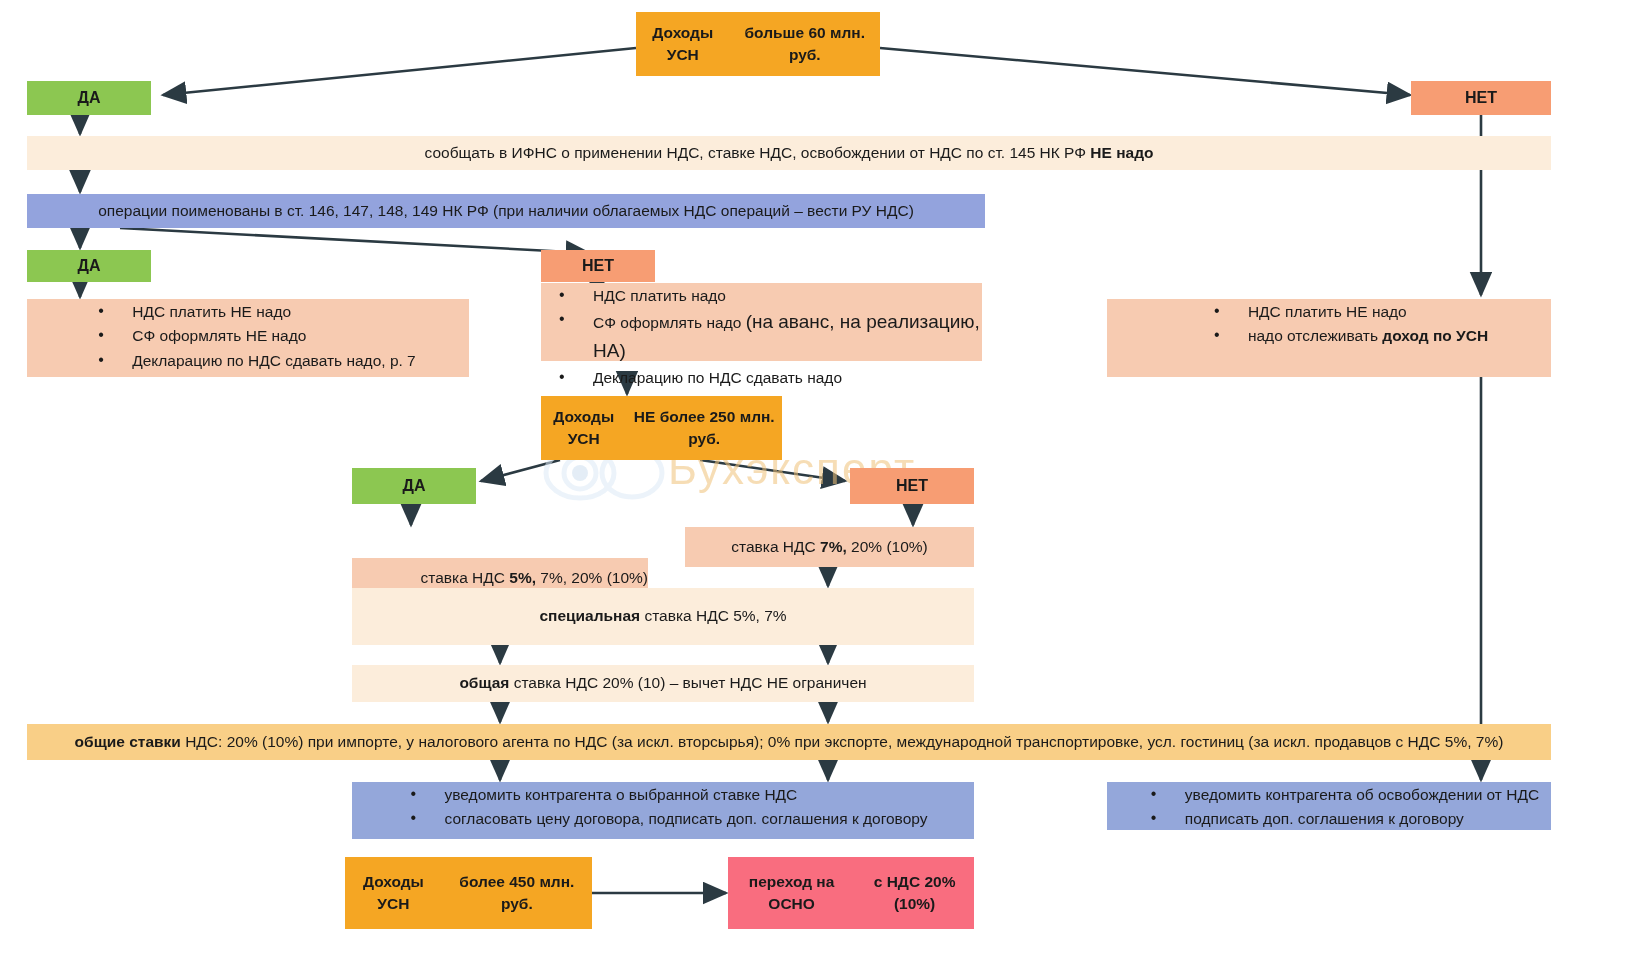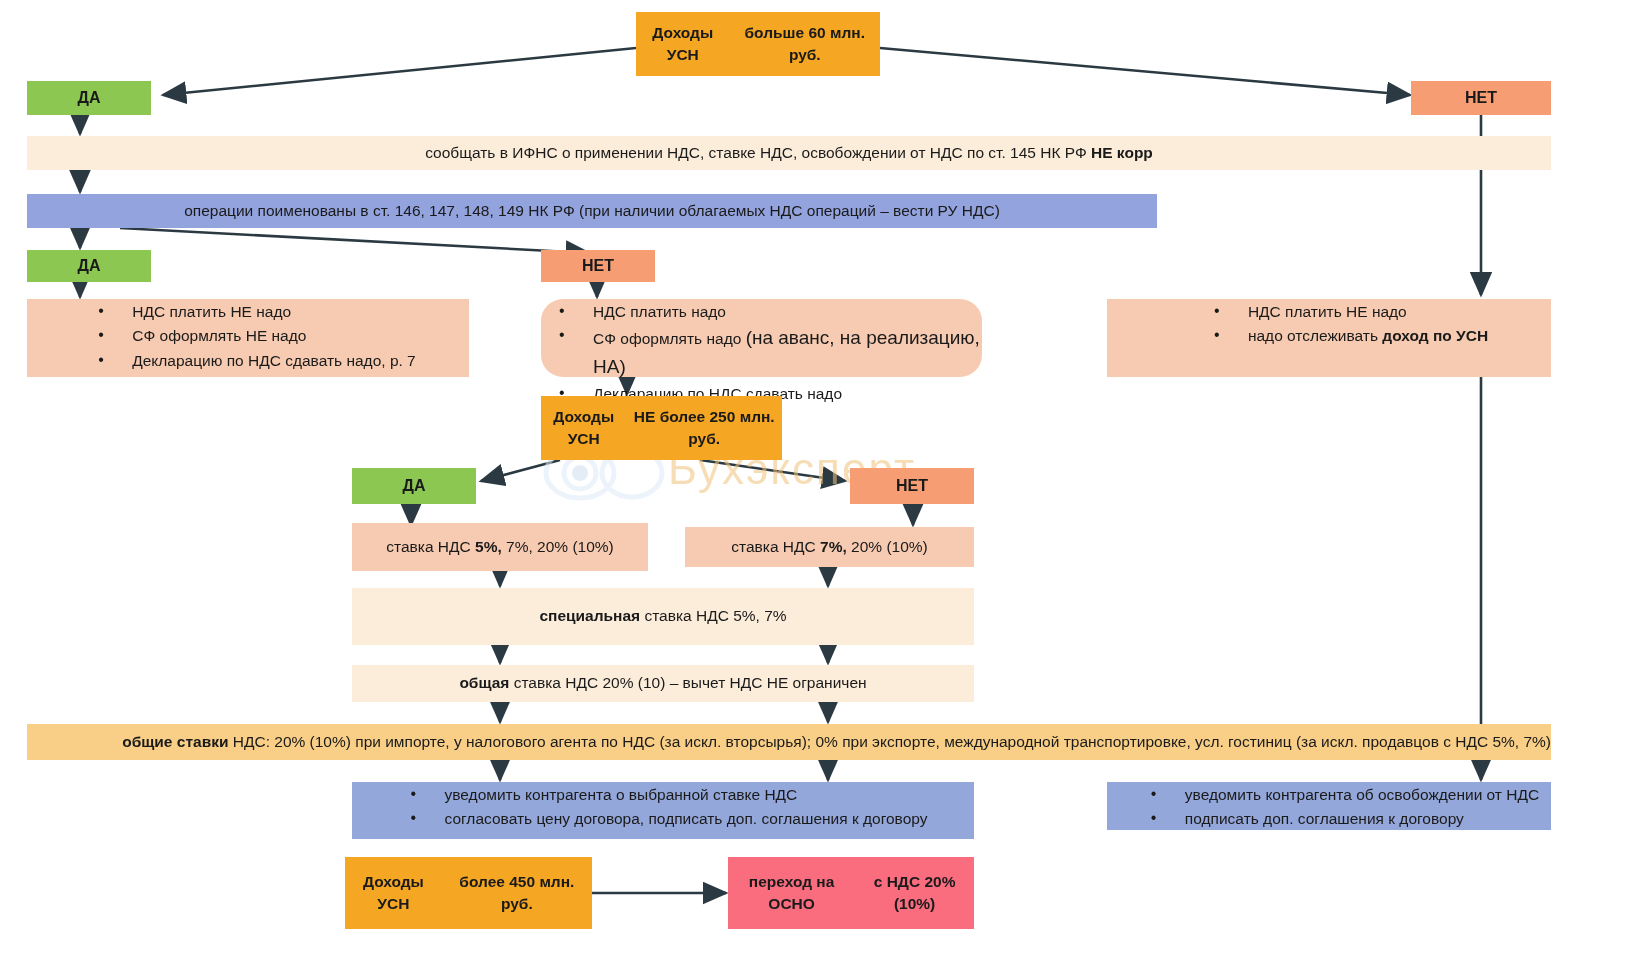--- a/index.html
+++ b/index.html
@@ -176,45 +176,45 @@
   <div class="node center c-green" style="left:27px; top:81px; width:124px; height:34px; font-size:16px;">
     <span>ДА</span>
   </div>
 
   <div class="node center c-salmon" style="left:1411px; top:81px; width:140px; height:34px; font-size:16px;">
     <span>НЕТ</span>
   </div>
 
   <div class="node center c-cream" style="left:27px; top:136px; width:1524px; height:34px;">
     <div>
-      <span>сообщать в ИФНС о применении НДС, ставке НДС, освобождении от НДС по ст. 145 НК РФ </span><span class="bold">НЕ корр</span>
-    </div>
-  </div>
-
-  <div class="node center c-periwinkle" style="left:27px; top:194px; width:1130px; height:34px;">
+      <span>сообщать в ИФНС о применении НДС, ставке НДС, освобождении от НДС по ст. 145 НК РФ </span><span class="bold">НЕ надо</span>
+    </div>
+  </div>
+
+  <div class="node center c-periwinkle" style="left:27px; top:194px; width:958px; height:34px;">
     <span>операции поименованы в ст. 146, 147, 148, 149 НК РФ (при наличии облагаемых НДС операций – вести РУ НДС)</span>
   </div>
 
   <div class="node center c-green" style="left:27px; top:250px; width:124px; height:32px; font-size:16px;">
     <span>ДА</span>
   </div>
 
   <div class="node center c-salmon" style="left:541px; top:250px; width:114px; height:32px; font-size:16px;">
     <span>НЕТ</span>
   </div>
 
   <div class="node c-peach" style="left:27px; top:299px; width:442px; height:78px;">
     <ul class="bullets">
       <li>НДС платить НЕ надо</li>
       <li>СФ оформлять НЕ надо</li>
       <li>Декларацию по НДС сдавать надо, р. 7</li>
     </ul>
   </div>
 
-  <div class="node c-peach" style="left:541px; top:299px; width:441px; height:78px;border-radius:22px;">
+  <div class="node c-peach" style="left:541px; top:283px; width:441px; height:78px;">
     <ul class="bullets">
       <li><span>НДС платить надо</span></li>
       <li><span>СФ оформлять надо </span><span class="small">(на аванс, на реализацию, НА)</span></li>
       <li><span>Декларацию по НДС сдавать надо</span></li>
     </ul>
   </div>
 
   <div class="node c-peach" style="left:1107px; top:299px; width:444px; height:78px;">
     <ul class="bullets" style="padding-left:78px;">
       <li><span>НДС платить НЕ надо</span></li>
@@ -228,21 +228,21 @@
   </div>
 
   <div class="node center c-green" style="left:352px; top:468px; width:124px; height:36px; font-size:16px;">
     <span>ДА</span>
   </div>
 
   <div class="node center c-salmon" style="left:850px; top:468px; width:124px; height:36px; font-size:16px;">
     <span>НЕТ</span>
   </div>
 
-  <div class="node center c-peach" style="left:352px; top:523px; width:296px; height:48px;">
+  <div class="node center c-peach" style="left:352px; top:558px; width:296px; height:40px;justify-content:flex-end;">
     <div>
       <span>ставка НДС </span><span class="bold">5%,</span><span> 7%, 20% (10%)</span>
     </div>
   </div>
 
   <div class="node center c-peach" style="left:685px; top:527px; width:289px; height:40px;">
     <div>
       <span>ставка НДС </span><span class="bold">7%,</span><span> 20% (10%)</span>
     </div>
   </div>
@@ -252,21 +252,21 @@
       <span class="bold">специальная</span><span> ставка НДС 5%, 7%</span>
     </div>
   </div>
 
   <div class="node center c-cream" style="left:352px; top:665px; width:622px; height:37px;">
     <div>
       <span class="bold">общая</span><span> ставка НДС 20% (10) – вычет НДС НЕ ограничен</span>
     </div>
   </div>
 
-  <div class="node center c-yellow" style="left:27px; top:724px; width:1524px; height:36px;justify-content:flex-end;">
+  <div class="node center c-yellow" style="left:27px; top:724px; width:1524px; height:36px;">
     <div>
       <span class="bold">общие ставки</span><span> НДС: 20% (10%) при импорте, у налогового агента по НДС (за искл. вторсырья); 0% при экспорте, международной транспортировке, усл. гостиниц (за искл. продавцов с НДС 5%, 7%)</span>
     </div>
   </div>
 
   <div class="node c-blue2" style="left:352px; top:782px; width:622px; height:57px;">
     <ul class="bullets" style="padding-left:46px;">
       <li>уведомить контрагента о выбранной ставке НДС</li>
       <li>согласовать цену договора, подписать доп. соглашения к договору</li>
     </ul>

